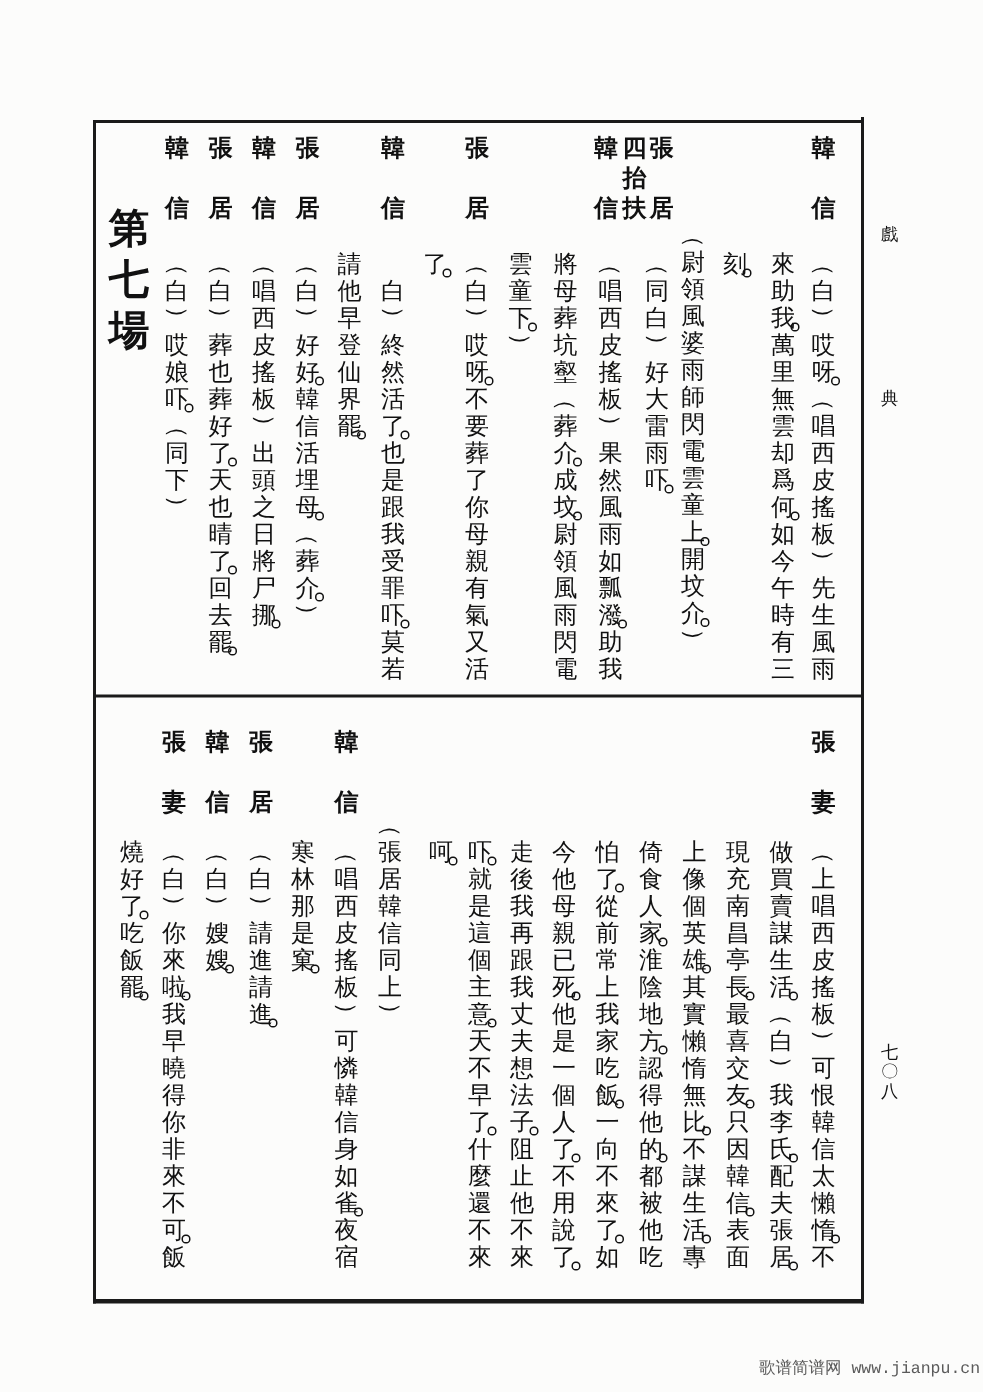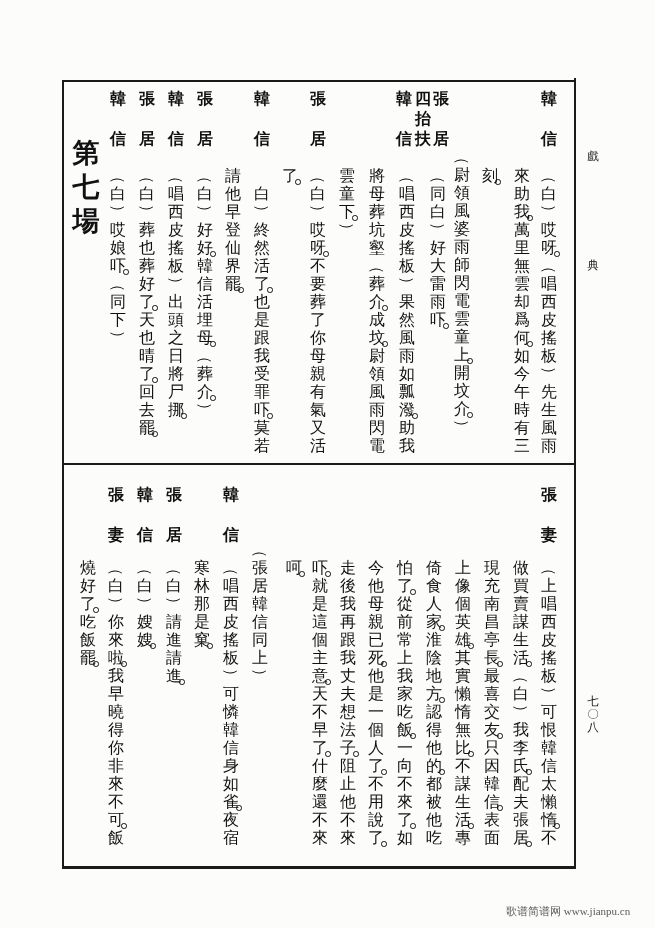--- a/index.html
+++ b/index.html
@@ -12,21 +12,21 @@
   .vt .g.d { height:0; font-size:0; position:relative; overflow:visible; }
   .vt .g.d::after { content:''; position:absolute; left:16px; top:-6px; width:3.5px; height:3.5px;
                     border:1.3px solid #111; border-radius:50%; }
   .spk { height:58px; justify-content:space-between; font-weight:bold; }
   .big { width:32px; }
   .big .g { width:32px; height:34px; line-height:34px; font-size:27px; font-weight:bold; }
   .small { width:16px; }
   .small .g { width:16px; height:13px; line-height:13px; font-size:11.5px; }
   .rt { height:122px; justify-content:space-between; }
   .watermark { position:absolute; left:506px; top:904px; font-size:11px; color:#5a5a5a;
-               font-family:Liberation Serif, serif; white-space:nowrap; }
+               font-family:Liberation Mono, monospace; white-space:nowrap; }
 </style>
 </head>
 <body>
 
 <div class="line" style="left:62px;top:80px;width:514px;height:2px;"></div>
 <div class="line" style="left:574px;top:78px;width:2px;height:791px;"></div>
 <div class="line" style="left:62px;top:80px;width:1.5px;height:789px;"></div>
 <div class="line" style="left:62px;top:866px;width:514px;height:3px;"></div>
 <div class="line" style="left:62px;top:463px;width:514px;height:2px;"></div>
 

